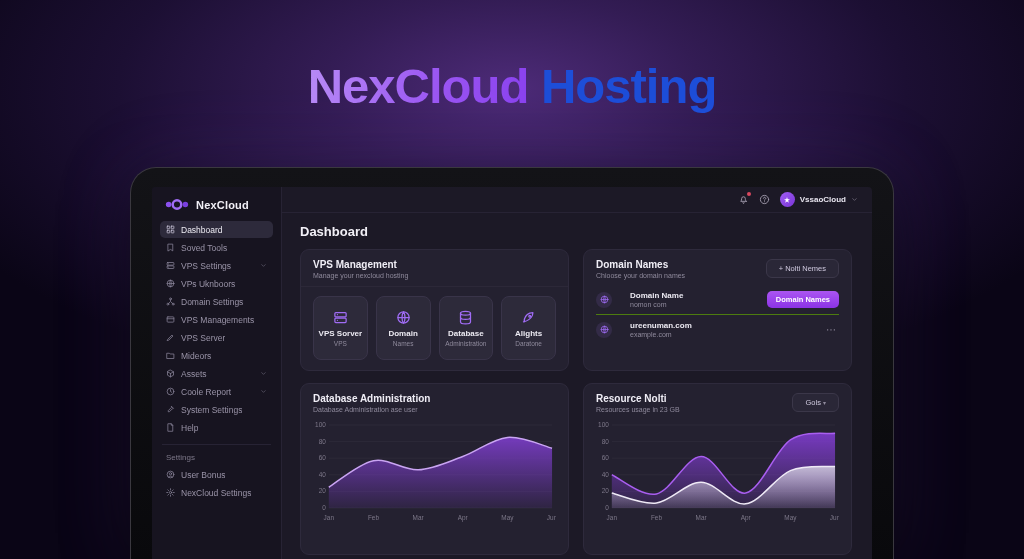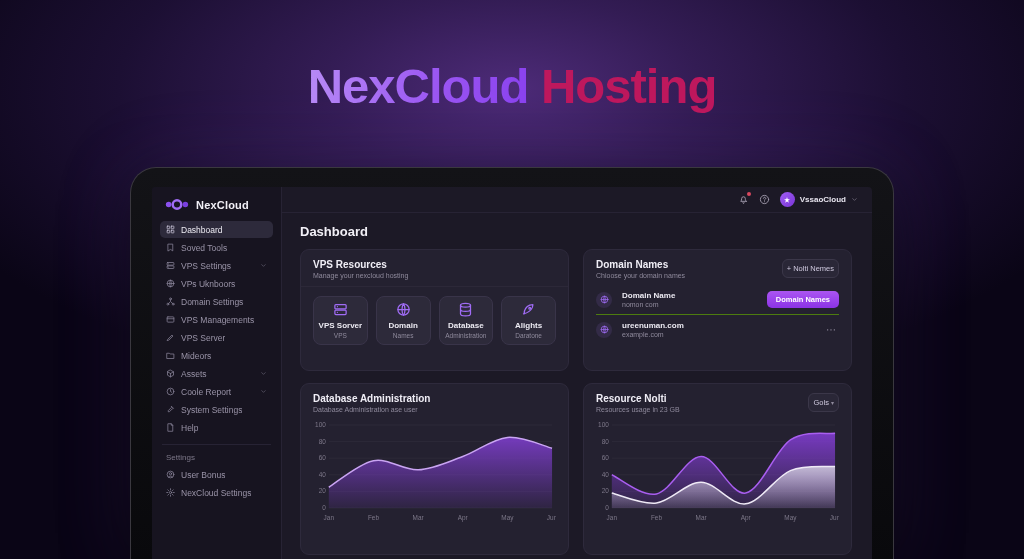--- a/index.html
+++ b/index.html
@@ -9,21 +9,21 @@
     background:
       radial-gradient(ellipse 62% 55% at 50% 16%, #4d2b78 0%, #331c54 30%, #1c0f33 62%, #0a0516 100%);
     position:relative; color:#eceaf2;
   }
 
   
   .hero { position:absolute; top:58px; left:0; width:100%; text-align:center;
           font-size:49px; font-weight:700; letter-spacing:-1px; }
   .hero .accent { background:linear-gradient(92deg,#b78af6 0%,#9a55f2 60%,#8a42ee 100%);
           -webkit-background-clip:text; background-clip:text; color:transparent; }
-  .hero .rest { color:#be185d; }
+  .hero .rest { color:#1d4ed8; }
 
   
   .laptop { position:absolute; left:130px; top:167px; width:764px; height:392px;
     background:linear-gradient(#131317,#09090c); border:1px solid #3a383f; border-bottom:none;
     border-radius:26px 26px 0 0; padding:19px 21px 0 21px;
     box-shadow:0 18px 60px rgba(0,0,0,.55), 0 0 80px rgba(120,70,200,.18); }
   .screen { width:100%; height:100%; background:#1c1926; border-radius:4px 4px 0 0;
     overflow:hidden; display:flex; }
 
   
@@ -64,32 +64,32 @@
     grid-template-rows:122px 172px; gap:12px 14px; }
   .card { background:#242130; border:1px solid #2e2a3c; border-radius:9px; padding:9px 12px;
     overflow:hidden; }
   .card-head { display:flex; align-items:flex-start; justify-content:space-between; }
   .card-title { font-size:10px; font-weight:700; color:#f0eef6; }
   .card-sub { font-size:7px; color:#8f8a9c; margin-top:2px; }
   .hr { height:1px; background:#2c2838; margin:7px -12px 0 -12px; }
 
   
   .tiles { display:grid; grid-template-columns:repeat(4,1fr); gap:8px; margin-top:9px; }
-  .tile { background:#2d2a3a; border:1px solid #393449; border-radius:8px; height:49px;
+  .tile { background:#2d2a3a; border:1px solid #393449; border-radius:8px; height:64px;
     display:flex; flex-direction:column; align-items:center; justify-content:center; gap:2px;
     cursor:pointer; }
   .tile .ic { width:15px; height:15px; color:#a06cf5; margin-bottom:2px; }
   .tile-label { font-size:8px; font-weight:700; color:#eceaf2; }
   .tile-sub { font-size:6.5px; color:#8f8a9c; }
 
   
   .pill-btn { font-size:7.5px; color:#cfc9de; background:#2a2737; border:1px solid #3b3749;
-    border-radius:6px; padding:4px 4px; cursor:pointer; white-space:nowrap; }
+    border-radius:6px; padding:4px 12px; cursor:pointer; white-space:nowrap; }
   .rows { margin-top:6px; }
-  .row { display:flex; align-items:center; gap:10px; padding:6px 0; cursor:pointer; }
+  .row { display:flex; align-items:center; gap:18px; padding:6px 0; cursor:pointer; }
   .row + .row { border-top:1px solid #4d7c0f; }
   .row-avatar { width:16px; height:16px; border-radius:50%; background:#332b47;
     display:flex; align-items:center; justify-content:center; color:#a06cf5; flex:none; }
   .row-avatar .ic { width:9px; height:9px; }
   .row-name { font-size:8px; font-weight:700; color:#eceaf2; }
   .row-sub { font-size:7px; color:#8f8a9c; margin-top:1px; }
   .row-action { margin-left:auto; }
   .row-action.button { font-size:7.5px; font-weight:700; color:#fff; cursor:pointer;
     background:linear-gradient(180deg,#ab55f2,#8c33e6); border-radius:5px; padding:4px 9px; }
   .row-action.menu { color:#8f8a9c; font-size:10px; letter-spacing:1px; cursor:pointer;
@@ -333,21 +333,21 @@
       </div>
 
       <div class="content">
         <div class="page-title">Dashboard</div>
 
         <div class="grid">
 
           <div class="card">
             <div class="card-head">
               <div>
-                <div class="card-title">VPS Resources</div>
+                <div class="card-title">VPS Management</div>
                 <div class="card-sub">Manage your nexcloud hosting</div>
               </div>
             </div>
             <div class="hr"></div>
             <div class="tiles">
 
                 <div class="tile">
                   <span class="ic">
                     <svg viewBox="0 0 24 24" fill="none" stroke="currentColor" stroke-width="2" stroke-linecap="round" stroke-linejoin="round">
                       <rect x="3" y="4" width="18" height="7" rx="1.5"></rect>

